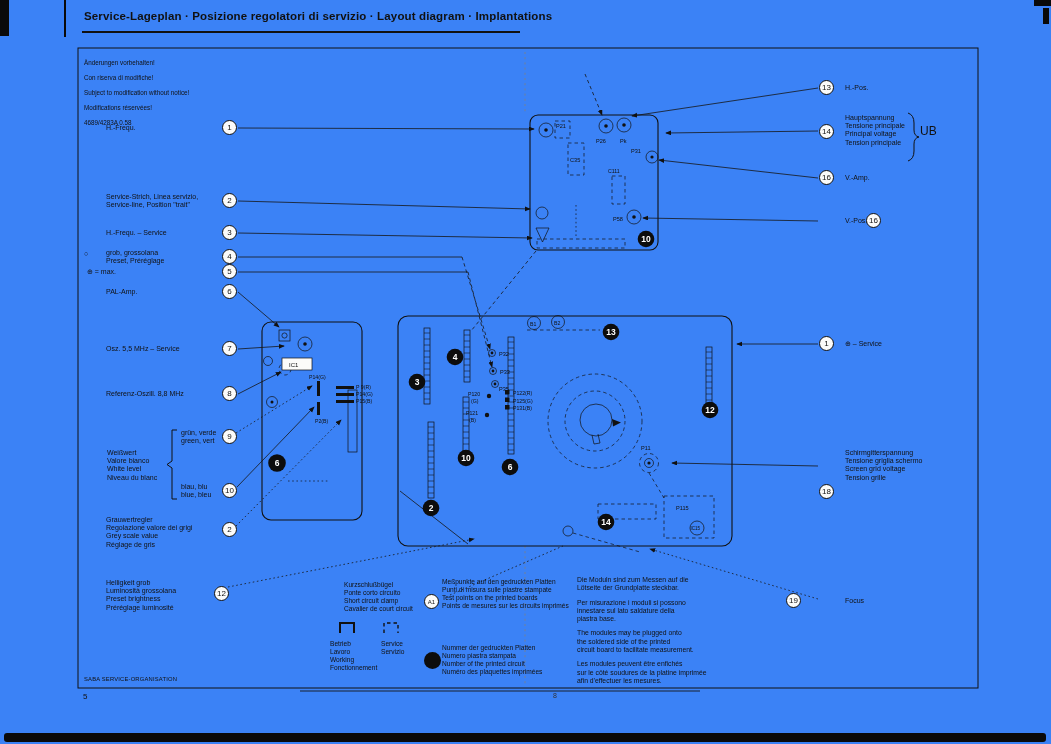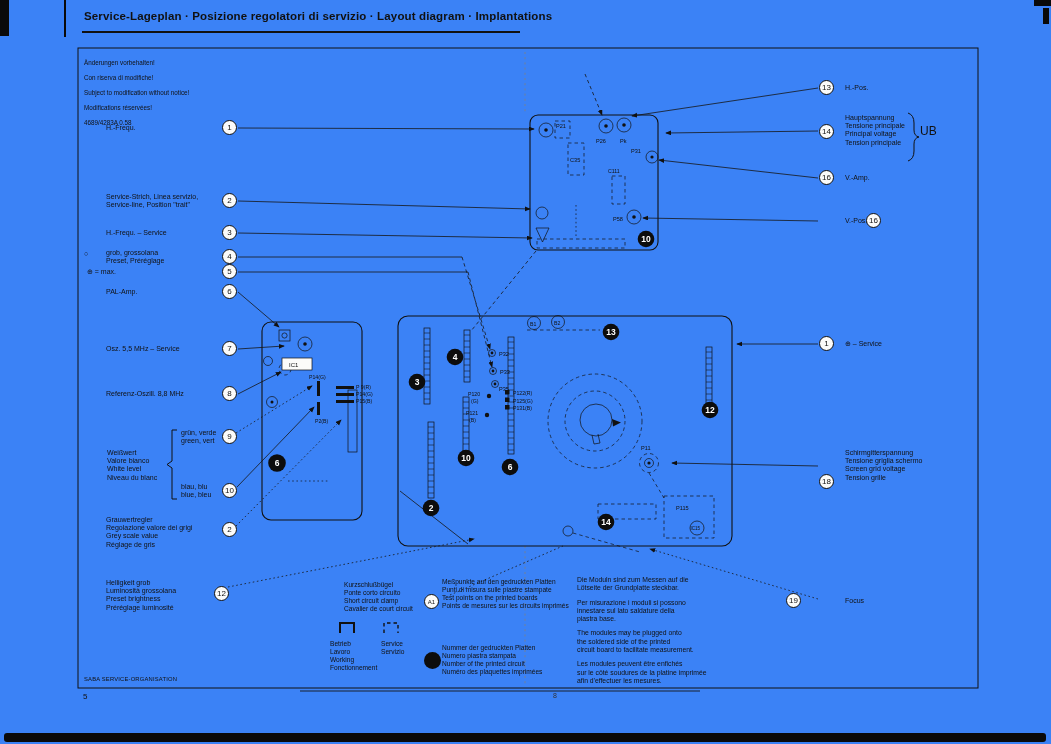--- a/index.html
+++ b/index.html
@@ -353,21 +353,21 @@
 Tensione principale
 Principal voltage
 Tension principale</div>
   <div class="lbl" style="left:920px;top:127px;font-size:12px">UB</div>
   <span class="cnum" style="left:819px;top:170px">16</span>
   <div class="lbl" style="left:845px;top:174px">V.-Amp.</div>
   <span class="cnum" style="left:866px;top:213px">16</span>
   <div class="lbl" style="left:845px;top:217px">V.-Pos.</div>
   <span class="cnum" style="left:819px;top:336px">1</span>
   <div class="lbl" style="left:845px;top:340px">⊕ – Service</div>
-  <span class="cnum" style="left:819px;top:474px">18</span>
+  <span class="cnum" style="left:819px;top:484px">18</span>
   <div class="lbl" style="left:845px;top:449px">Schirmgitterspannung
 Tensione griglia schermo
 Screen grid voltage
 Tension grille</div>
   <span class="cnum" style="left:786px;top:593px">19</span>
   <div class="lbl" style="left:845px;top:597px">Focus</div>
 
   <div class="leg" style="left:344px;top:581px">Kurzschlußbügel
 Ponte corto circuito
 Short circuit clamp

